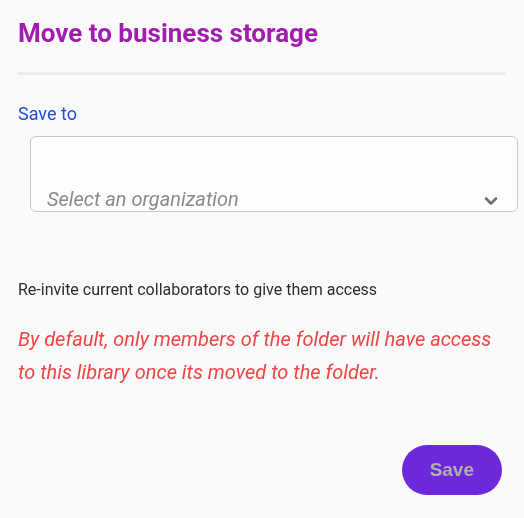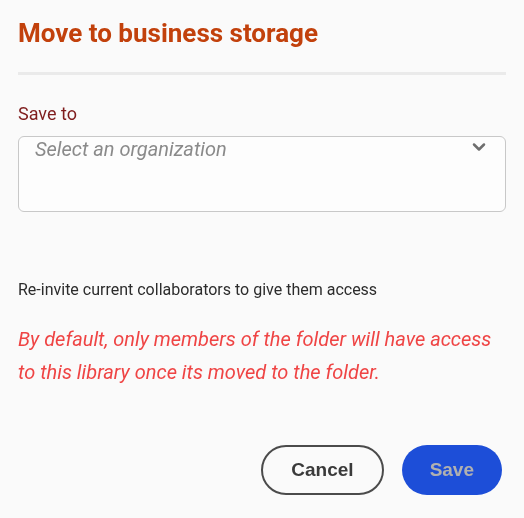--- a/index.html
+++ b/index.html
@@ -11,45 +11,46 @@
       font-family: -apple-system, BlinkMacSystemFont, "Segoe UI", Roboto, Helvetica, Arial, sans-serif;
       background: #fafafa;
       width: 524px;
       height: 518px;
       padding: 18px;
       color: #2c2c2c;
     }
     .dialog-title {
       font-size: 26px;
       font-weight: 700;
-      color: #c2410c;
+      color: #a21caf;
       margin-bottom: 24px;
     }
     .divider {
       height: 3px;
       background: #eaeaea;
       margin-bottom: 28px;
     }
     .field-label {
       font-size: 18px;
-      color: #7f1d1d;
+      color: #1d4ed8;
       margin-bottom: 12px;
     }
     .select-wrapper {
       position: relative;
       width: 100%;
       height: 76px;
       border: 1px solid #c8c8c8;
       border-radius: 6px;
       background: #fdfdfd;
       display: flex;
-      align-items: flex-start;
+      align-items: flex-end;
       padding: 0 16px;
       cursor: pointer;
       margin-bottom: 68px;
+      margin-left: 12px;
     }
     .select-placeholder {
       font-size: 20px;
       font-style: italic;
       color: #8a8a8a;
       flex: 1;
     }
     .chevron {
       color: #6e6e6e;
       display: flex;
@@ -84,21 +85,21 @@
       display: flex;
       align-items: center;
       justify-content: center;
     }
     .btn-cancel {
       background: transparent;
       border: 2px solid #4b4b4b;
       color: #3a3a3a;
     }
     .btn-save {
-      background: #1d4ed8;
+      background: #6d28d9;
       border: none;
       color: #b0b0b0;
       cursor: default;
     }
   </style>
 </head>
 <body>
 
 <h1 class="dialog-title">Move to business storage</h1>
 
@@ -113,15 +114,14 @@
       <polyline points="6 9 12 15 18 9"></polyline>
     </svg>
   </span>
 </div>
 
 <div class="section-heading">Re-invite current collaborators to give them access</div>
 
 <p class="description">By default, only members of the folder will have access to this library once its moved to the folder.</p>
 
 <div class="button-row">
-  <button class="btn btn-cancel">Cancel</button>
   <button class="btn btn-save" disabled="">Save</button>
 </div>
 
 </body></html>

